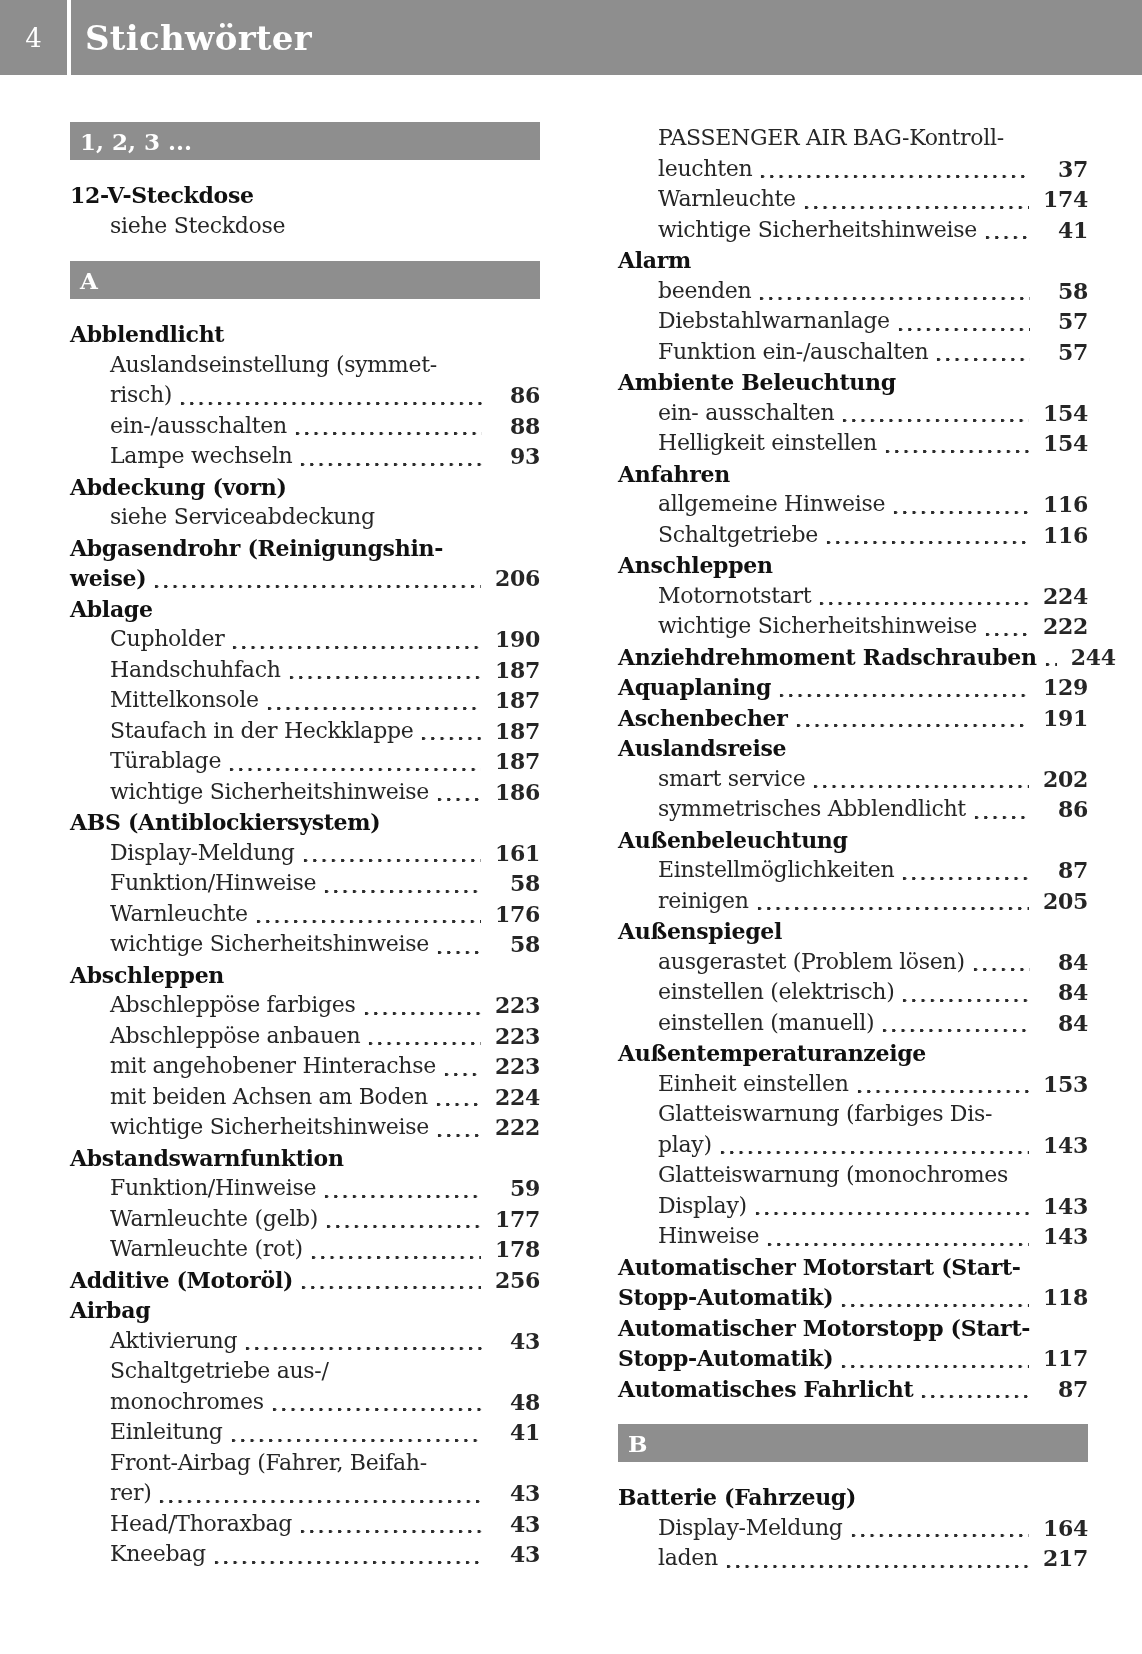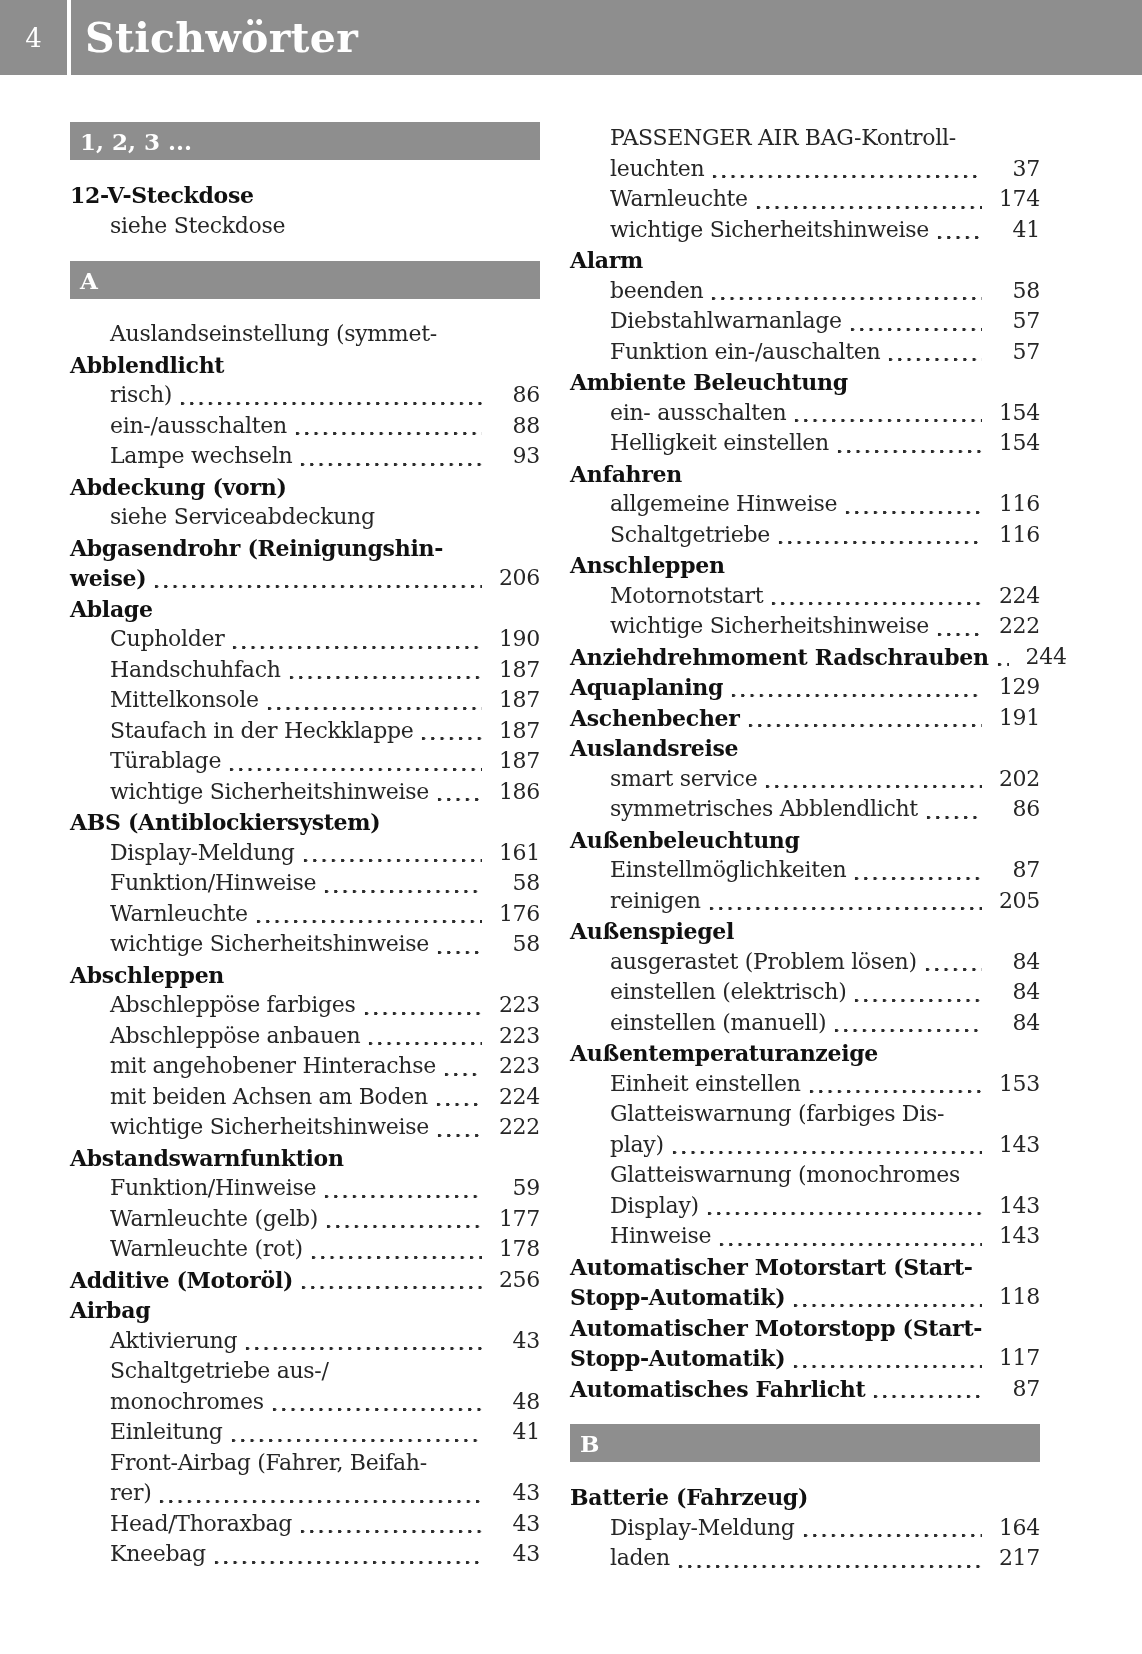--- a/index.html
+++ b/index.html
@@ -15,26 +15,26 @@
     display:flex; align-items:stretch;
   }
   .pageno {
     width:67px; display:flex; align-items:center; justify-content:center;
     color:#ffffff; font-size:26px;
   }
   .divider { width:4px; background:#ffffff; }
   .title {
     flex:1; display:flex; align-items:center;
     padding-left:14px; color:#ffffff;
-    font-weight:bold; font-size:41px; letter-spacing:0.3px;
+    font-weight:bold; font-size:34px; letter-spacing:0.3px;
   }
   .content { display:flex; padding:27px 0 0 70px; }
   .col { width:470px; }
   .col.left  { margin-right:30px; }
-  .col.right { padding-top:21px; }
+  .col.right { padding-top:21px;margin-left:48px; }
   .bar {
     height:38px; box-sizing:border-box;
     background:#8e8e8e; margin:20px 0;
     display:flex; align-items:center; padding-left:10px;
     color:#ffffff; font-weight:bold; font-size:23px;
   }
   .row {
     display:flex; align-items:flex-end;
     font-size:22px; line-height:30.5px; letter-spacing:-0.3px;
     color:#262626;
@@ -44,21 +44,21 @@
   .txt { white-space:nowrap; }
   .dots {
     flex:1 1 auto; min-width:12px; height:5px;
     margin:0 0 5px 8px;
     background-image:radial-gradient(circle at 2.5px 2.5px, #2b2b2b 1.5px, transparent 2px);
     background-size:9.3px 5px;
     background-repeat:repeat-x;
     background-position:left bottom;
   }
   .num {
-    font-weight:normal; color:#262626;
+    font-weight:bold; color:#262626;
     margin-left:14px; min-width:44px; text-align:right;
     white-space:nowrap;
   }
 </style>
 </head>
 <body>
 
 <div class="page">
   <header class="topbar">
     <div class="pageno">4</div>
@@ -72,25 +72,25 @@
         </div>
         <div class="row main">
           <span class="txt">12-V-Steckdose</span>
         </div>
         <div class="row sub">
           <span class="txt">siehe Steckdose</span>
         </div>
         <div class="bar">
           <span>A</span>
         </div>
+        <div class="row main">
+          <span class="txt">Abblendlicht</span>
+        </div>
         <div class="row sub">
           <span class="txt">Auslandseinstellung (symmet-</span>
-        </div>
-        <div class="row main">
-          <span class="txt">Abblendlicht</span>
         </div>
         <div class="row sub">
           <span class="txt">risch)</span>
           <span class="dots"></span>
           <span class="num">86</span>
         </div>
         <div class="row sub">
           <span class="txt">ein-/ausschalten</span>
           <span class="dots"></span>
           <span class="num">88</span>

